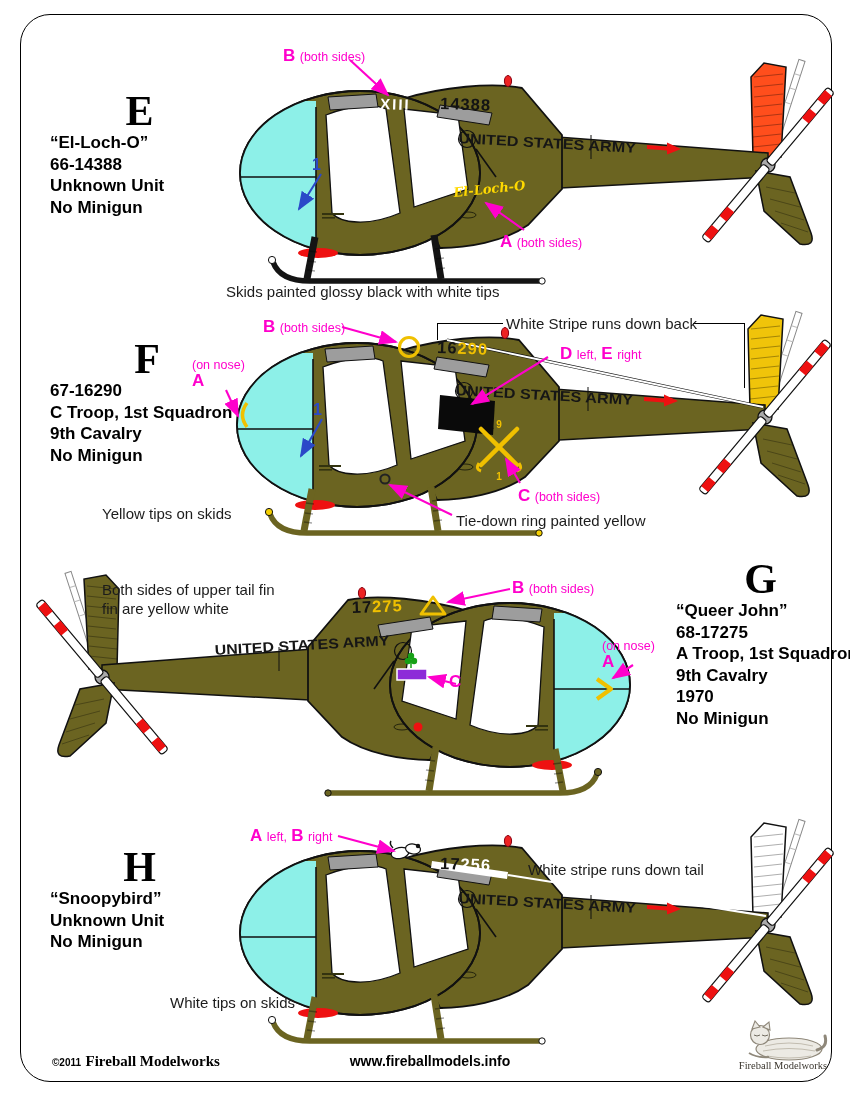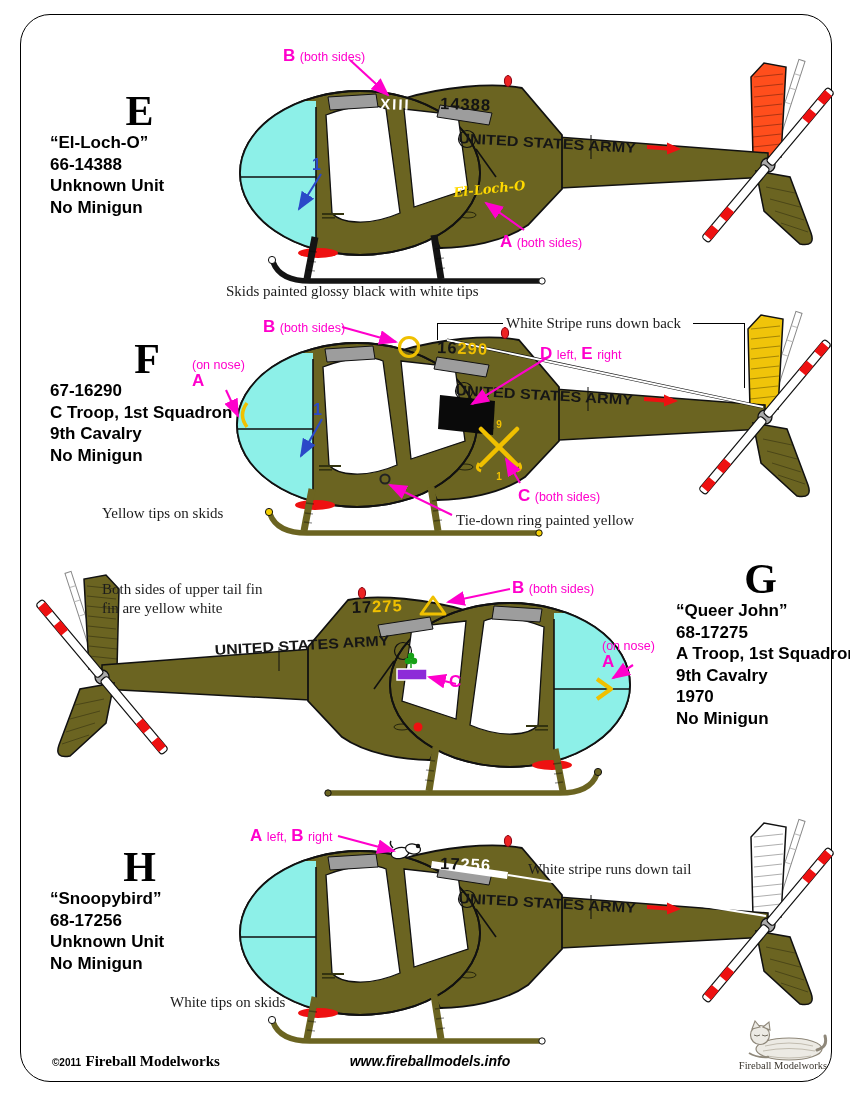--- a/index.html
+++ b/index.html
@@ -14,35 +14,35 @@
   }
   .section { position:absolute; inset:0; }
   svg.heli { position:absolute; overflow:visible; }
   .info { position:absolute; }
   .info .letter {
     display:block; text-align:center;
     font-family:"Liberation Serif","DejaVu Serif",serif;
     font-weight:bold; font-size:42px; line-height:42px; letter-spacing:1px;
   }
   .info .line { font-weight:bold; font-size:17px; line-height:21.5px; white-space:nowrap; }
-  .note { position:absolute; font-size:15px; color:#1c1c1c; white-space:nowrap;font-family:Liberation Serif, serif; }
+  .note { position:absolute; font-size:15px; color:#1c1c1c; white-space:nowrap; }
   .maglabel { position:absolute; color:#f0c; white-space:nowrap; }
   .maglabel .big { font-size:17px; font-weight:600; }
   .maglabel .small { font-size:12.5px; }
   .bluelabel { position:absolute; color:#2b49c8; font-size:16px; font-weight:600; }
   .onnose { width:70px; line-height:15px; }
   .onnose .big { font-size:17px; }
   .bracket-h { position:absolute; height:0; border-top:1.3px solid #000; }
   .bracket-v { position:absolute; width:0; border-left:1.3px solid #000; }
   #arrows { position:absolute; left:0; top:0; pointer-events:none; }
   .footer-copy { position:absolute; left:52px; top:1052px; white-space:nowrap; }
   .footer-copy .c { font-size:10px; font-weight:bold; }
   .footer-copy .n { font-family:"Liberation Serif",serif; font-weight:bold; font-size:15px; }
   .footer-url { position:absolute; left:300px; top:1053px; width:260px; text-align:center;
-                font-weight:bold; font-size:14px;font-style:italic; }
+                font-weight:bold; font-size:14px; }
   .logo-caption { position:absolute; left:733px; top:1060px; width:100px; text-align:center;
                   font-family:"Liberation Serif",serif; font-size:10.5px; color:#3a362e; }
 </style>
 </head>
 <body>
 
 <div class="sheet-border"></div>
 
 <svg width="0" height="0" style="position:absolute">
   <defs>
@@ -184,21 +184,21 @@
     <span class="big">A</span>
   </div>
   <div class="bluelabel" style="left:313px; top:401px">1</div>
 
   <div class="bracket-h" style="left:437px; top:323px; width:66px"></div>
   <div class="bracket-h" style="left:693px; top:323px; width:51px"></div>
   <div class="bracket-v" style="left:437px; top:323px; height:17px"></div>
   <div class="bracket-v" style="left:744px; top:323px; height:65px"></div>
   <div class="note" style="left:506px; top:315px">White Stripe runs down back</div>
 
-  <div class="maglabel" style="left:540px; top:344px">
+  <div class="maglabel" style="left:560px; top:344px">
     <span class="big">D</span> <span class="small">left,</span>
     <span class="big">E</span> <span class="small">right</span>
   </div>
   <div class="maglabel" style="left:518px; top:486px">
     <span class="big">C</span> <span class="small">(both sides)</span>
   </div>
   <div class="note" style="left:456px; top:512px">Tie-down ring painted yellow</div>
   <div class="note" style="left:102px; top:505px">Yellow tips on skids</div>
 </div>
 
@@ -242,21 +242,20 @@
   <div class="maglabel onnose" style="left:602px; top:637px">
     <span class="small">(on nose)</span><br>
     <span class="big">A</span>
   </div>
 </div>
 
 <div class="section">
   <div class="info" style="left:50px; top:846px; width:180px">
     <span class="letter">H</span>
     <div class="line">“Snoopybird”</div>
-    <div class="line">68-17256</div>
     <div class="line">Unknown Unit</div>
     <div class="line">No Minigun</div>
   </div>
 
   <svg class="heli" style="left:210px; top:815px; --body:#6b6421; --fin:#ffffff; --skid:#6b6421; --tip:#fff" width="650" height="250" viewBox="0 0 650 250">
     <use href="#airframe"></use>
     <polygon points="222,46 298,57 297,64 221,53" fill="#fff"></polygon>
     <path d="M 298,60 L 556,101" stroke="#fff" stroke-width="2.2"></path>
     <g>
       <ellipse cx="190" cy="38" rx="9" ry="5.5" fill="#fff" stroke="#111" stroke-width="1.2" transform="rotate(-12 190 38)"></ellipse>

